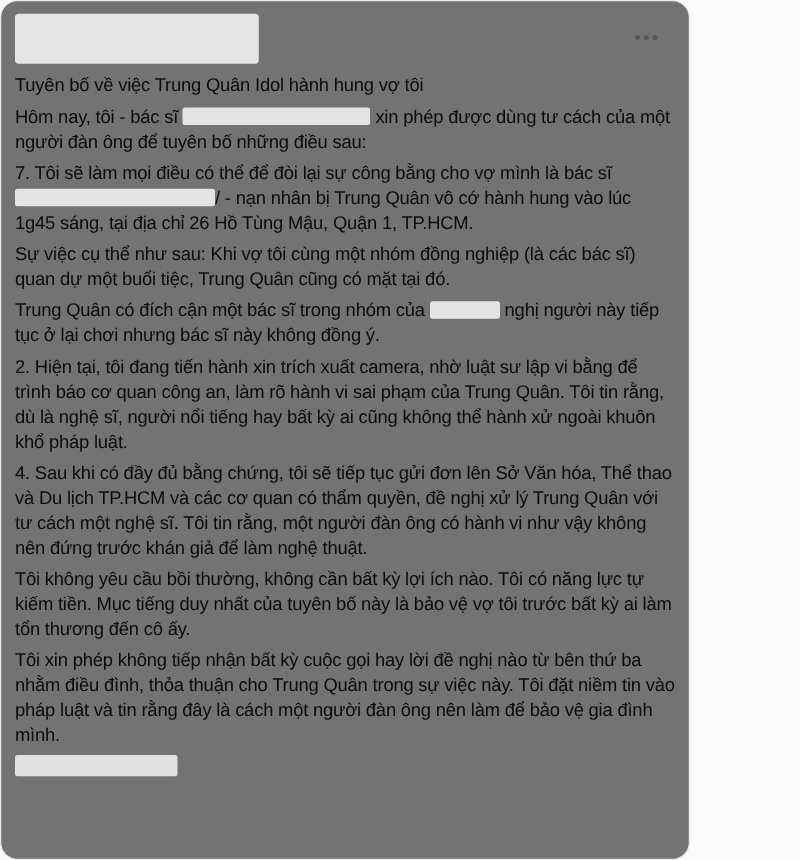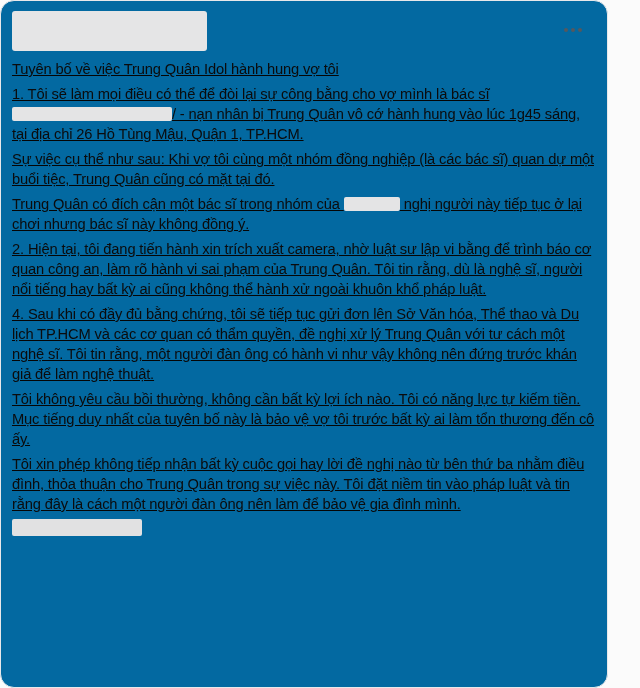--- a/index.html
+++ b/index.html
@@ -5,27 +5,26 @@
   html, body { margin:0; padding:0; }
   body {
     width:640px; height:688px; overflow:hidden;
     background:#fbfbfb;
     font-family:"Liberation Sans","DejaVu Sans",sans-serif;
     color:#050505;
     -webkit-font-smoothing:antialiased;
   }
   .card {
     position:relative;
-    width:608px; height:688px;
+    width:552px; height:688px;
     box-sizing:border-box;
-    background:#0369a1;
+    background:#737373;
     border:1px solid #e8e8ea;
     border-radius:14px;
     padding:10px 11px 0 11px;
-    text-decoration:underline;
   }
   .post-header {
     position:relative;
     height:40px;
     margin-bottom:8px;
   }
   .hdr-redact {
     width:195px; height:40px;
     background:#e5e5e6;
     border-radius:3px;
@@ -76,21 +75,22 @@
       <span class="dots">
           <i></i>
           <i></i>
           <i></i>
         </span>
     </button>
   </div>
 
   <div class="post-body" id="post-body">
       <p><span>Tuyên bố về việc Trung Quân Idol hành hung vợ tôi</span></p>
-      <p><span>1. Tôi sẽ làm mọi điều có thể để đòi lại sự công bằng cho vợ mình là bác sĩ </span><span class="redact-inline" style="width: 160px;"></span><span>/ - nạn nhân bị Trung Quân vô cớ hành hung vào lúc 1g45 sáng, tại địa chỉ 26 Hồ Tùng Mậu, Quận 1, TP.HCM.</span></p>
+      <p><span>Hôm nay, tôi - bác sĩ </span><span class="redact-inline" style="width: 150px;"></span><span> xin phép được dùng tư cách của một người đàn ông để tuyên bố những điều sau:</span></p>
+      <p><span>7. Tôi sẽ làm mọi điều có thể để đòi lại sự công bằng cho vợ mình là bác sĩ </span><span class="redact-inline" style="width: 160px;"></span><span>/ - nạn nhân bị Trung Quân vô cớ hành hung vào lúc 1g45 sáng, tại địa chỉ 26 Hồ Tùng Mậu, Quận 1, TP.HCM.</span></p>
       <p><span>Sự việc cụ thể như sau: Khi vợ tôi cùng một nhóm đồng nghiệp (là các bác sĩ) quan dự một buổi tiệc, Trung Quân cũng có mặt tại đó.</span></p>
       <p><span>Trung Quân có đích cận một bác sĩ trong nhóm của </span><span class="redact-inline" style="width: 56px;"></span><span> nghị người này tiếp tục ở lại chơi nhưng bác sĩ này không đồng ý.</span></p>
       <p><span>2. Hiện tại, tôi đang tiến hành xin trích xuất camera, nhờ luật sư lập vi bằng để trình báo cơ quan công an, làm rõ hành vi sai phạm của Trung Quân. Tôi tin rằng, dù là nghệ sĩ, người nổi tiếng hay bất kỳ ai cũng không thể hành xử ngoài khuôn khổ pháp luật.</span></p>
       <p><span>4. Sau khi có đầy đủ bằng chứng, tôi sẽ tiếp tục gửi đơn lên Sở Văn hóa, Thể thao và Du lịch TP.HCM và các cơ quan có thẩm quyền, đề nghị xử lý Trung Quân với tư cách một nghệ sĩ. Tôi tin rằng, một người đàn ông có hành vi như vậy không nên đứng trước khán giả để làm nghệ thuật.</span></p>
       <p><span>Tôi không yêu cầu bồi thường, không cần bất kỳ lợi ích nào. Tôi có năng lực tự kiếm tiền. Mục tiếng duy nhất của tuyên bố này là bảo vệ vợ tôi trước bất kỳ ai làm tổn thương đến cô ấy.</span></p>
       <p><span>Tôi xin phép không tiếp nhận bất kỳ cuộc gọi hay lời đề nghị nào từ bên thứ ba nhằm điều đình, thỏa thuận cho Trung Quân trong sự việc này. Tôi đặt niềm tin vào pháp luật và tin rằng đây là cách một người đàn ông nên làm để bảo vệ gia đình mình.</span></p>
     </div>
 
   <div class="sig-redact" id="sig-redact" style="width: 130px; height: 17px;"></div>
 

